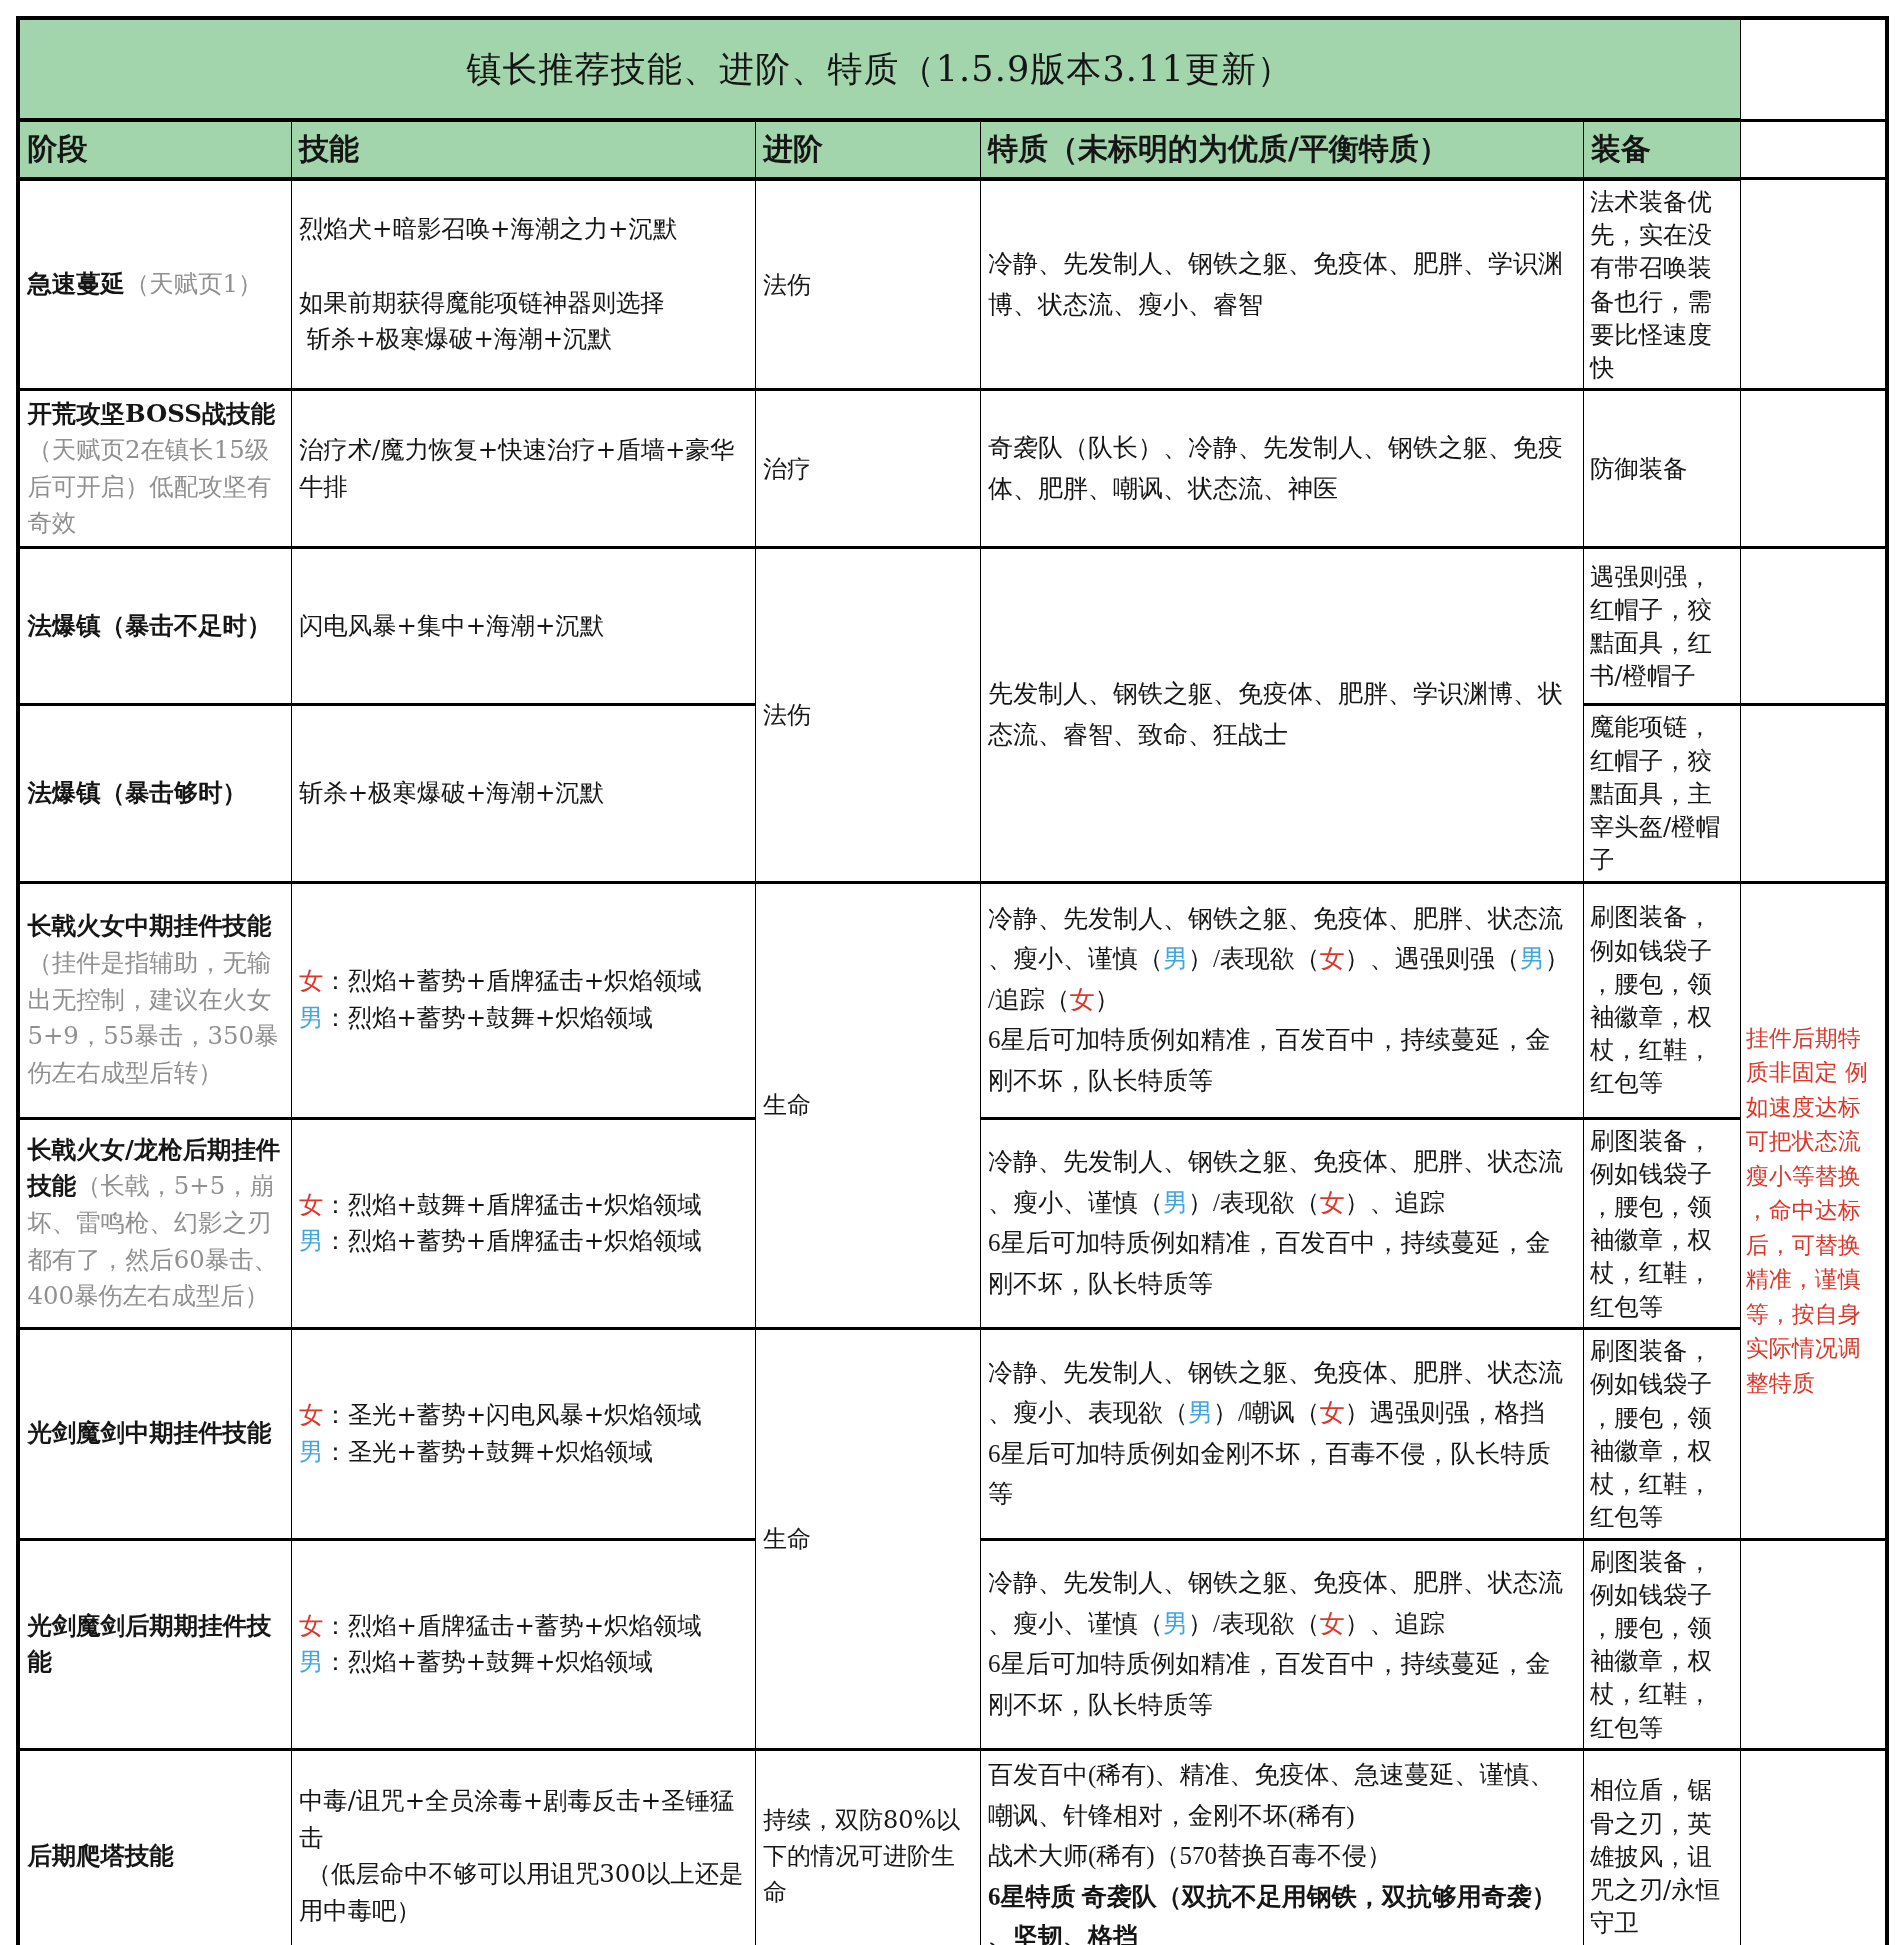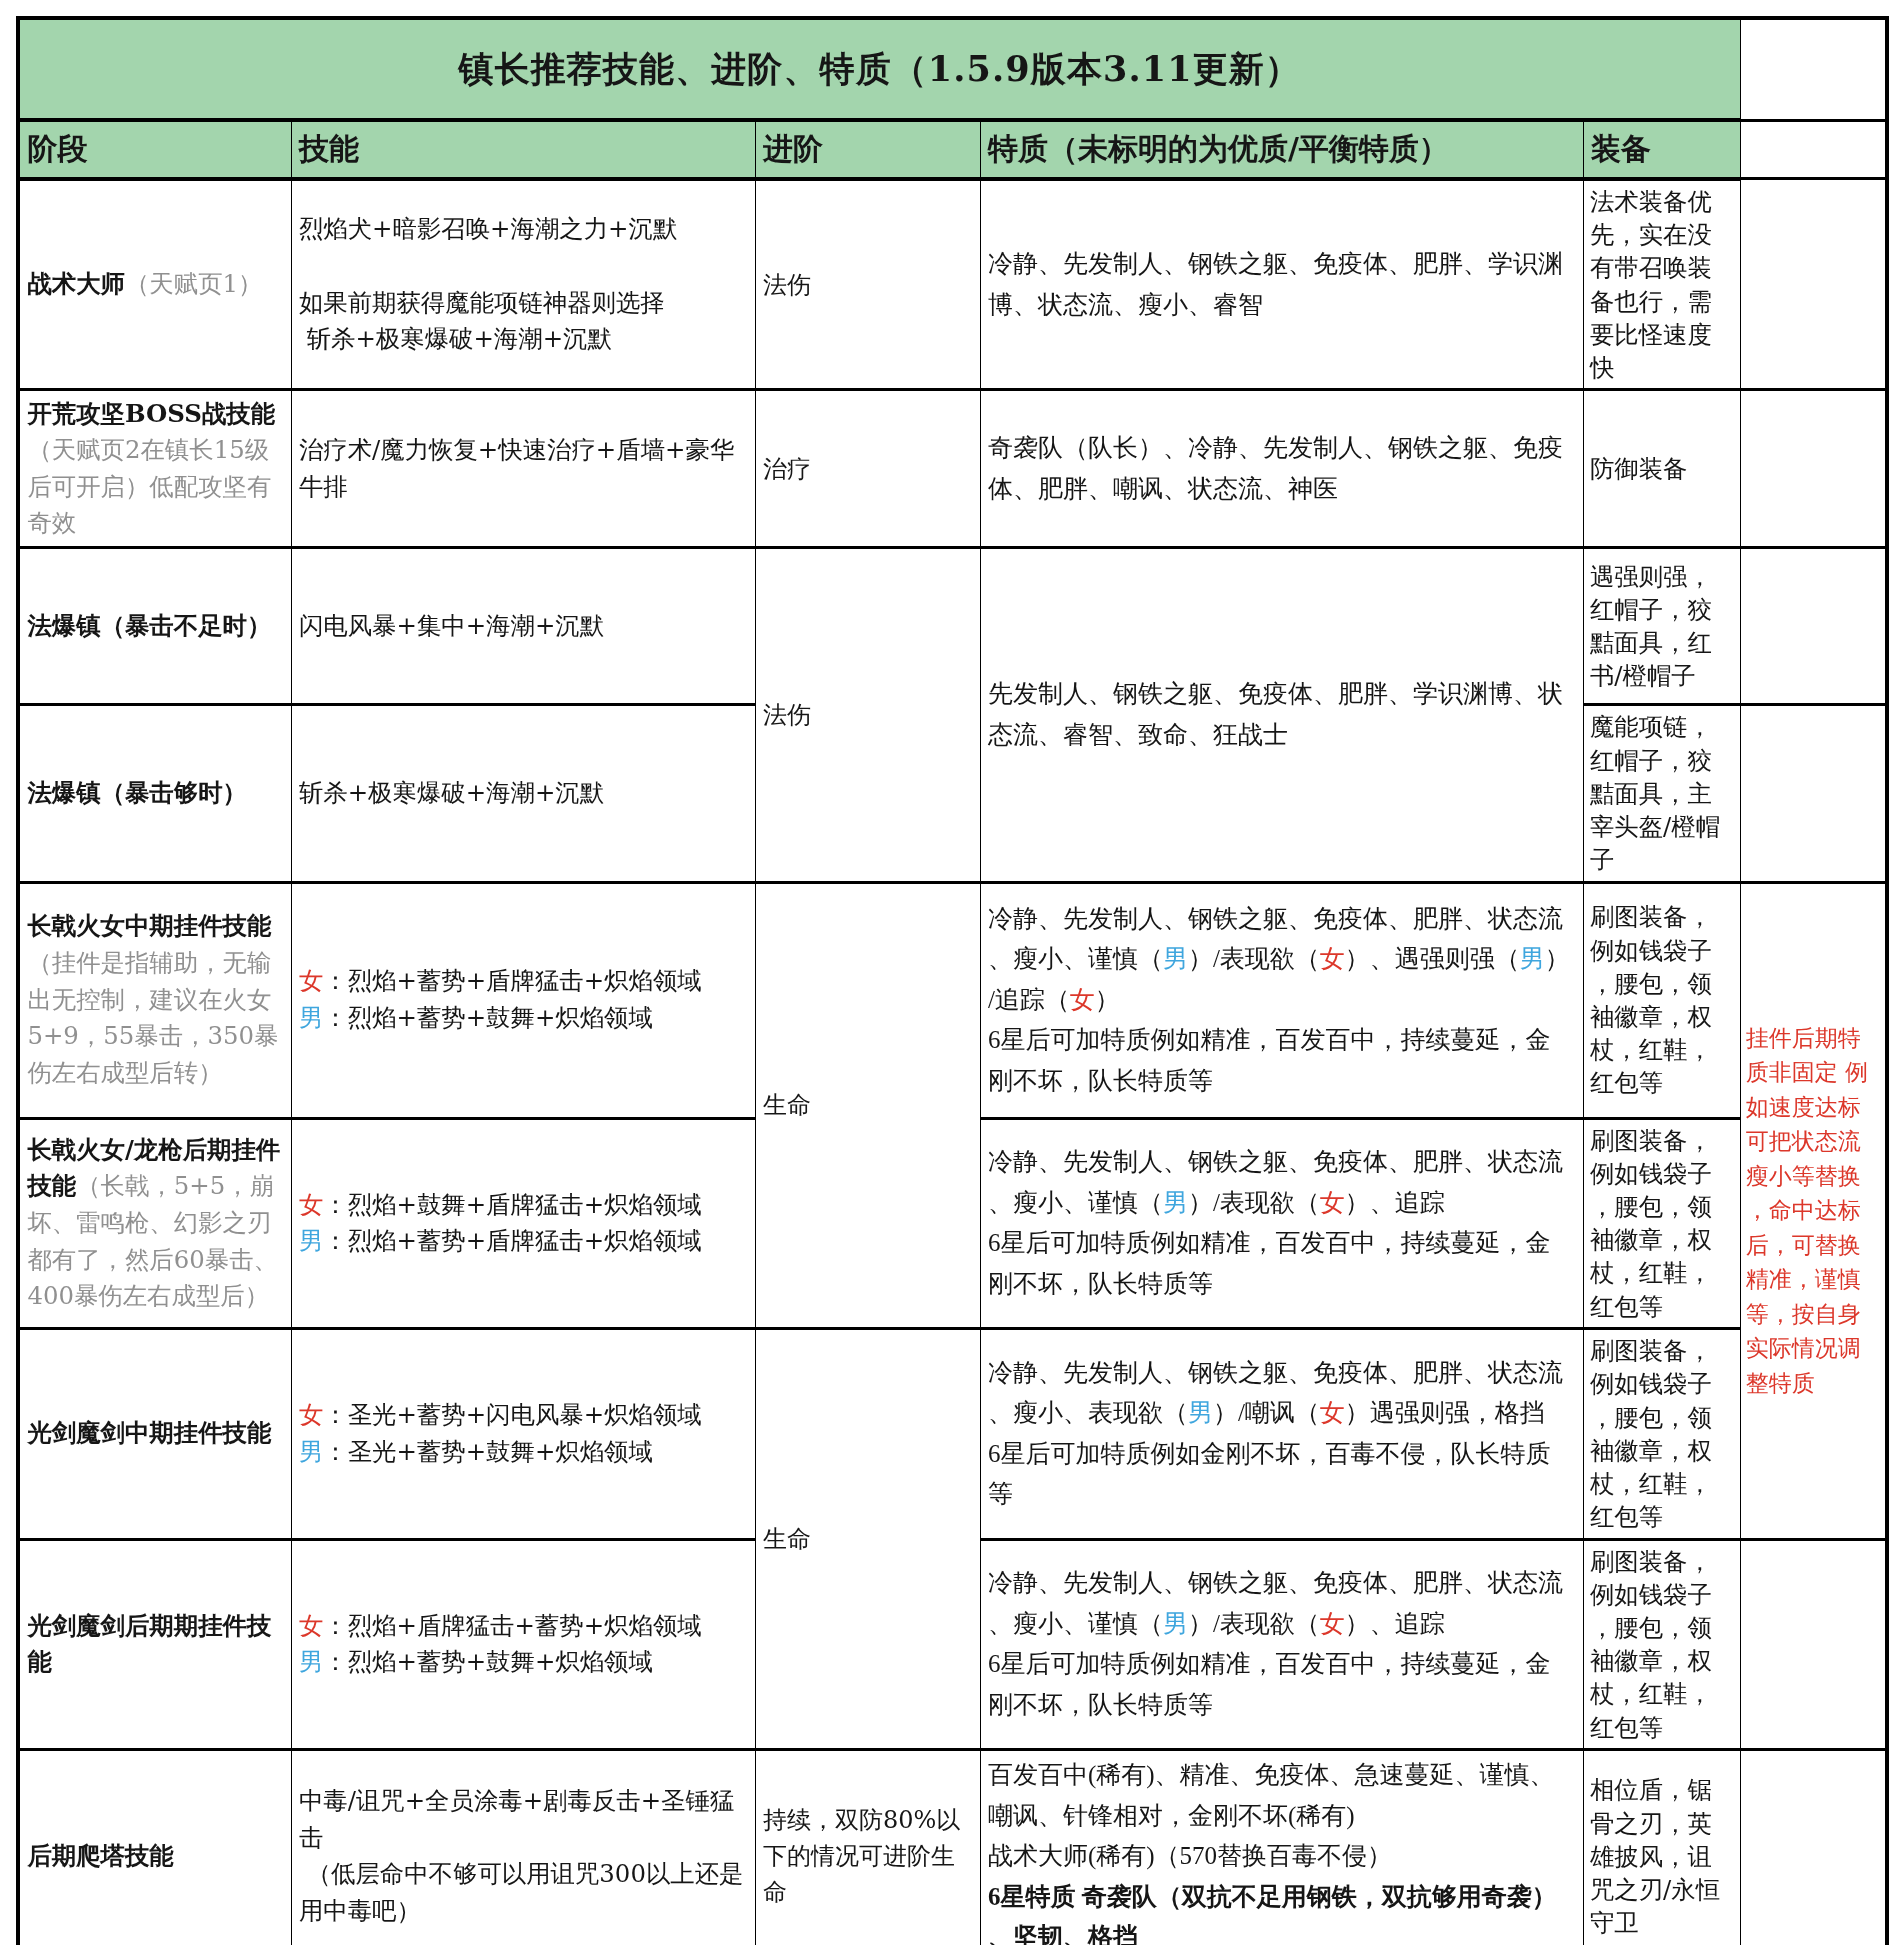--- a/index.html
+++ b/index.html
@@ -13,21 +13,21 @@
   .sheet{position:absolute;top:16px;left:16px;}
   table{border-collapse:collapse;table-layout:fixed;border:4.8px solid #000;}
   td{
     border:1.6px solid #000;border-top-width:3.2px;border-bottom-width:3.2px;
     vertical-align:middle;padding:4.2px 7.4px;
     font-size:24.4px;line-height:1.55;
     white-space:pre-wrap;word-break:break-all;line-break:anywhere;
     overflow:hidden;
   }
   .title-cell{
-    background:var(--green);text-align:center;font-weight:bold;font-size:35px;
+    background:var(--green);text-align:center;font-weight:normal;font-size:35px;
     border-bottom-width:4.8px;letter-spacing:1.1px;
   }
   .head{
     background:var(--green);font-weight:bold;font-size:30px;border-bottom-width:4.8px;
   }
   .stage{line-height:1.5;}
   .skills{line-height:1.5;}
   .advance{font-size:24px;line-height:1.5;}
   .traits{font-size:25px;line-height:1.62;font-family:Liberation Serif, serif;}
   .equip{line-height:1.36;padding:4.2px 6.4px;}
@@ -61,21 +61,21 @@
     <tr style="height:57px">
       <td class="head">阶段</td>
       <td class="head">技能</td>
       <td class="head">进阶</td>
       <td class="head">特质（未标明的为优质/平衡特质）</td>
       <td class="head">装备</td>
       <td class="note-col"></td>
     </tr>
 
     <tr style="height:167px">
-      <td class="stage"><span class="sg-b">战术大师</span><span class="sg-g">（天赋页1）</span></td>
+      <td class="stage"><span class="sg-b">急速蔓延</span><span class="sg-g">（天赋页1）</span></td>
       <td class="skills"><span>烈焰犬+暗影召唤+海潮之力+沉默
 
 如果前期获得魔能项链神器则选择
  斩杀+极寒爆破+海潮+沉默</span></td>
       <td class="advance">法伤</td>
       <td class="traits"><span>冷静、先发制人、钢铁之躯、免疫体、肥胖、学识渊博、状态流、瘦小、睿智</span></td>
       <td class="equip">法术装备优先，实在没有带召唤装备也行，需要比怪速度快</td>
       <td class="note-col"></td>
     </tr>
 

